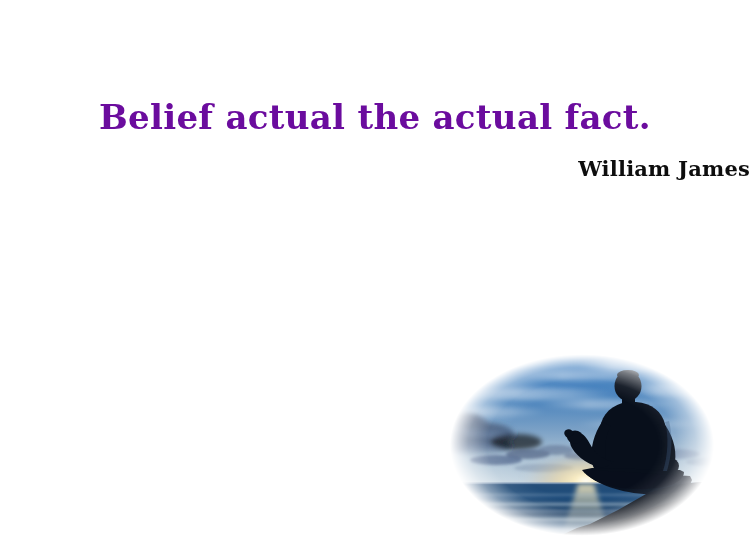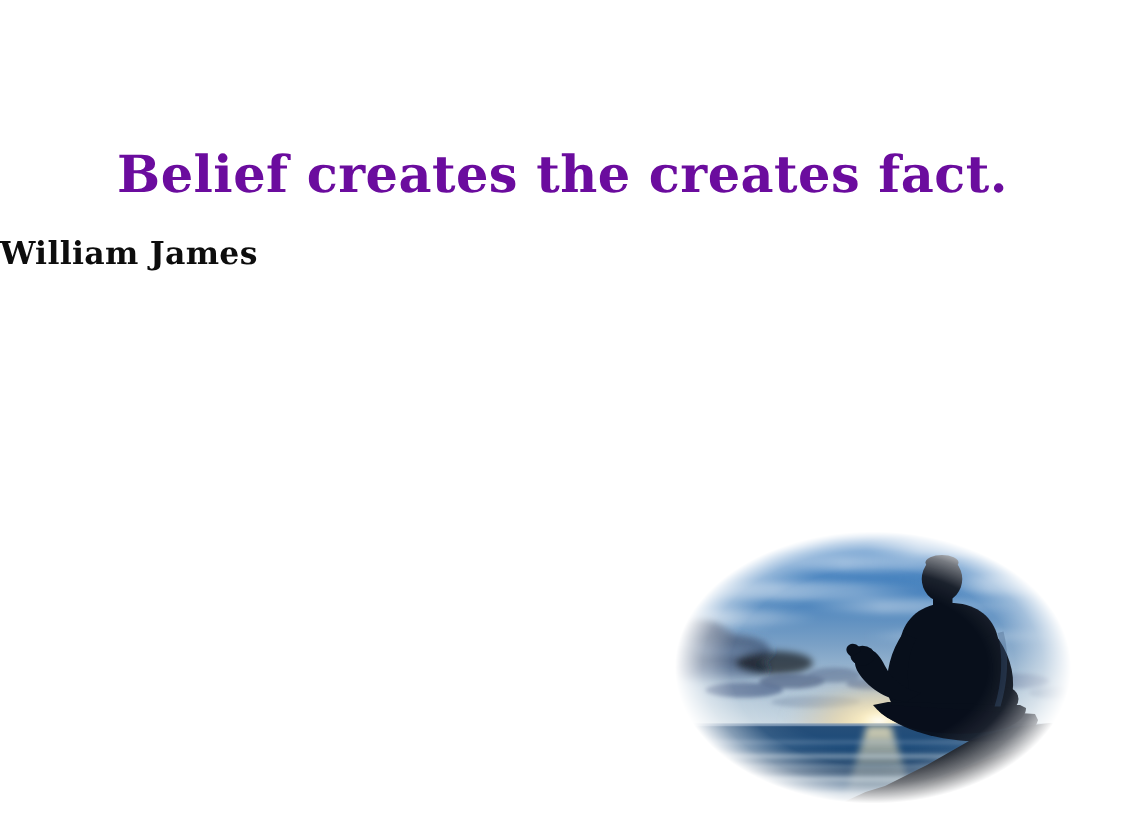--- a/index.html
+++ b/index.html
@@ -34,21 +34,21 @@
     letter-spacing: 0.3px;
     color: #6b0c9e;
     white-space: nowrap;
     line-height: 44px;
   }
   #attribution-text {
     position: absolute;
     left: 0;
     top: 155px;
     width: 750px;
-    text-align: left;
+    text-align: right;
     font-family: "DejaVu Serif", serif;
     font-size: 21px;
     font-weight: bold;
     color: #0d0d0d;
     letter-spacing: 0.2px;
     line-height: 28px;
   }
 
   
   #photo {
@@ -71,21 +71,21 @@
                   rgba(0,0,0,0.55) 86%,
                   rgba(0,0,0,0) 100%);
   }
   #photo svg { display: block; }
 </style>
 </head>
 <body>
 
 <div id="slide">
 
-  <div id="quote-text">Belief creates the creates fact.</div>
+  <div id="quote-text">Belief actual the actual fact.</div>
 
   <div id="attribution-text">William James</div>
 
   <div id="photo">
     <svg width="300" height="206" viewBox="0 0 300 206" xmlns="http://www.w3.org/2000/svg">
       <defs>
 
         <linearGradient id="skyGrad" x1="0" y1="0" x2="0" y2="1">
           <stop offset="0%" stop-color="#1f63ae"></stop>
           <stop offset="18%" stop-color="#2d72b9"></stop>

